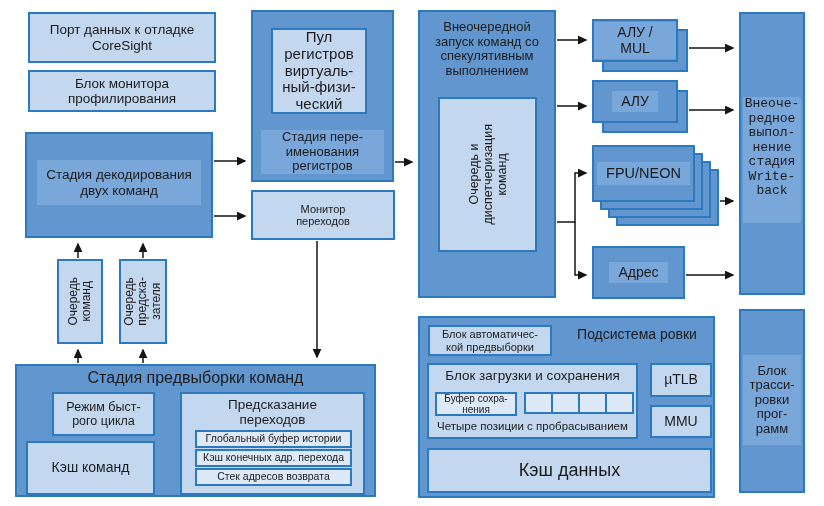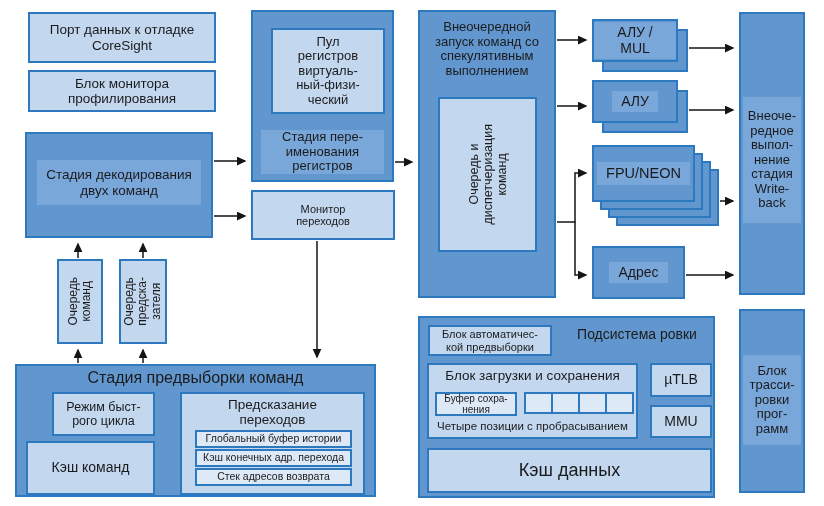--- a/index.html
+++ b/index.html
@@ -45,21 +45,21 @@
 профилирования</div>
 
   <div class="box med" style="left:25px;top:132px;width:188px;height:106px">
     <div class="abs bandfill" style="inset:26px 10px 31px 10px;display:flex;align-items:center;justify-content:center;">
       <span class="pre" style="font-size:13.5px">Стадия декодирования
 двух команд</span>
     </div>
   </div>
 
   <div class="box med" style="left:251px;top:10px;width:143px;height:172px;align-items:flex-start">
-    <div class="box light pre" style="left:18px;top:16px;width:114px;height:86px;font-size:13px">Пул
+    <div class="box light pre" style="left:18px;top:16px;width:96px;height:86px;font-size:15px">Пул
 регистров
 виртуаль-
 ный-физи-
 ческий</div>
     <div class="abs bandfill" style="left:8px;right:8px;top:118px;bottom:6px;display:flex;align-items:center;justify-content:center;">
       <span class="pre" style="font-size:13px">Стадия пере-
 именования
 регистров</span>
     </div>
   </div>
@@ -126,21 +126,21 @@
     <div class="box med main">
       <span class="band-label" style="font-size:14.5px">FPU/NEON</span>
     </div>
   </div>
 
   <div class="box med" style="left:592px;top:246px;width:93px;height:53px">
     <span class="band-label" style="font-size:14px">Адрес</span>
   </div>
 
   <div class="box med" style="left:739px;top:12px;width:66px;height:283px">
-    <div class="abs bandfill" style="left:2px;right:2px;top:83px;bottom:70px;display:flex;align-items:center;justify-content:center;">
+    <div class="abs bandfill" style="left:2px;right:2px;top:83px;bottom:70px;display:flex;justify-content:center;font-family:Liberation Mono, monospace;">
       <span class="pre" style="font-size:13px">Внеоче-
 редное
 выпол-
 нение
 стадия
 Write-
 back</span>
     </div>
   </div>
 

